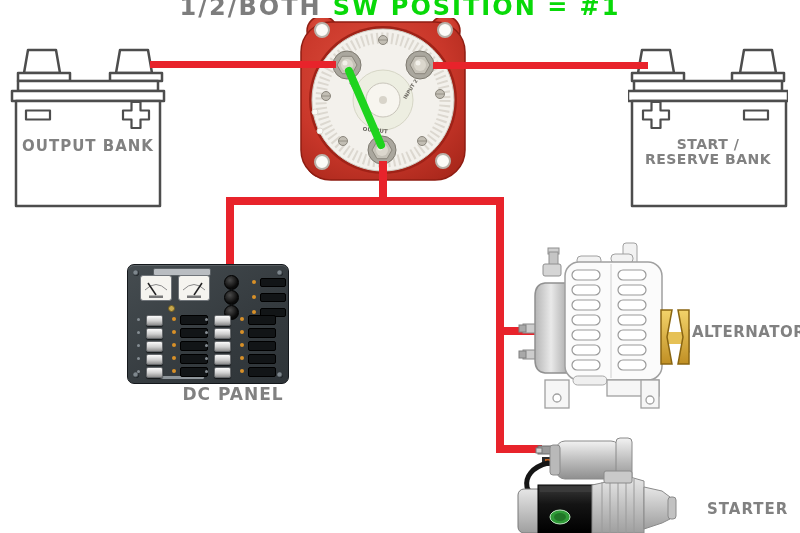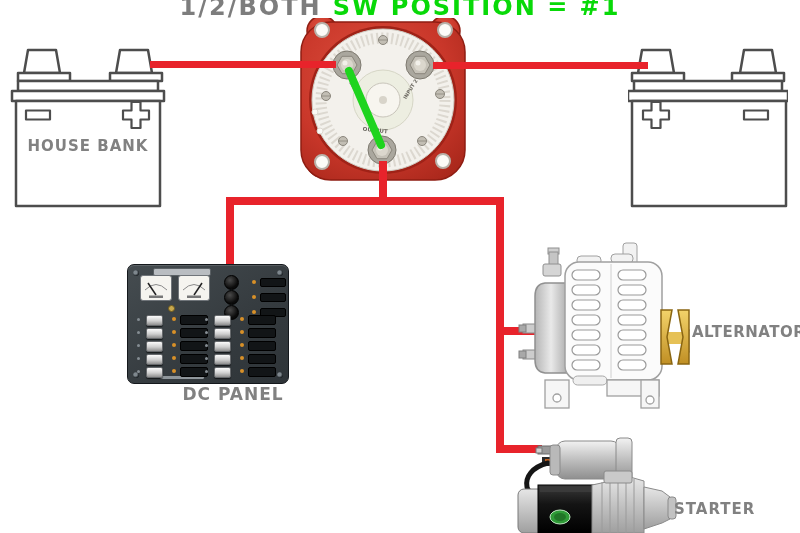--- a/index.html
+++ b/index.html
@@ -63,35 +63,36 @@
       <rect x="10" y="28" width="52" height="8"></rect>
       <polygon points="112,5 140,5 144,28 108,28"></polygon>
       <rect x="102" y="28" width="52" height="8"></rect>
       <rect x="10" y="36" width="140" height="10"></rect>
       <rect x="4" y="46" width="152" height="10"></rect>
       <rect x="8" y="56" width="144" height="105"></rect>
       <rect x="18" y="65.5" width="24" height="9" stroke-width="2.2"></rect>
       <path stroke-width="2.2" d="M123.5,57 h9 v8.5 h8.5 v9 h-8.5 v8.5 h-9 v-8.5 h-8.5 v-9 h8.5 Z"></path>
     </g>
   </svg>
-  <div class="complabel batlabel" style="left:18px;top:139px;width:140px;">HOUSE BANK</div>
+  <div class="complabel batlabel" style="left:18px;top:139px;width:140px;">OUTPUT BANK</div>
 
   <svg class="abs" style="left:628px;top:45px;z-index:1;" width="160" height="165" viewBox="0 0 160 165">
     <g fill="#ffffff" stroke="#4d4d4d" stroke-width="2.5" stroke-linejoin="round">
       <polygon points="14,5 42,5 46,28 10,28"></polygon>
       <rect x="4" y="28" width="52" height="8"></rect>
       <polygon points="116,5 144,5 148,28 112,28"></polygon>
       <rect x="104" y="28" width="52" height="8"></rect>
       <rect x="6" y="36" width="148" height="10"></rect>
       <rect x="0" y="46" width="160" height="10"></rect>
       <rect x="4" y="56" width="154" height="105"></rect>
       <path stroke-width="2.2" d="M23.5,57 h9 v8.5 h8.5 v9 h-8.5 v8.5 h-9 v-8.5 h-8.5 v-9 h8.5 Z"></path>
       <rect x="116" y="65.5" width="24" height="9" stroke-width="2.2"></rect>
     </g>
   </svg>
+  <div class="complabel batlabel2" style="left:638px;top:137px;width:140px;">START / RESERVE BANK</div>
 
   <svg class="abs" style="left:293px;top:18px;z-index:3;" width="180" height="166" viewBox="0 0 180 166">
     <defs>
       <radialGradient id="swred" cx="0.42" cy="0.35" r="0.8">
         <stop offset="0" stop-color="#dc4f3d"></stop>
           <stop offset="0.6" stop-color="#c9372a"></stop>
           <stop offset="1" stop-color="#a8271b"></stop>
       </radialGradient>
     </defs>
     <g stroke="#8f1d12" stroke-width="1.5">
@@ -329,15 +330,15 @@
       <line x1="90" y1="45" x2="90" y2="96"></line>
         <line x1="98" y1="44" x2="98" y2="96"></line>
       <line x1="106" y1="42" x2="106" y2="96"></line>
         <line x1="114" y1="41" x2="114" y2="96"></line>
       <line x1="122" y1="42" x2="122" y2="96"></line>
     </g>
     <rect x="92" y="34" width="28" height="12" rx="2" fill="#c9c9c9" stroke="#8a8a8a"></rect>
     <polygon points="132,50 150,54 158,60 158,82 150,86 132,92" fill="url(#sil2)" stroke="#8a8a8a"></polygon>
     <rect x="156" y="60" width="8" height="22" rx="3" fill="#c2c2c2" stroke="#8a8a8a"></rect>
   </svg>
-  <div class="complabel" style="left:674px;top:500px;width:90px;text-align:left;font-size:15px;letter-spacing:1px;">STARTER</div>
+  <div class="complabel" style="left:707px;top:500px;width:90px;text-align:left;font-size:15px;letter-spacing:1px;">STARTER</div>
 
 </div>
 
 </body></html>

